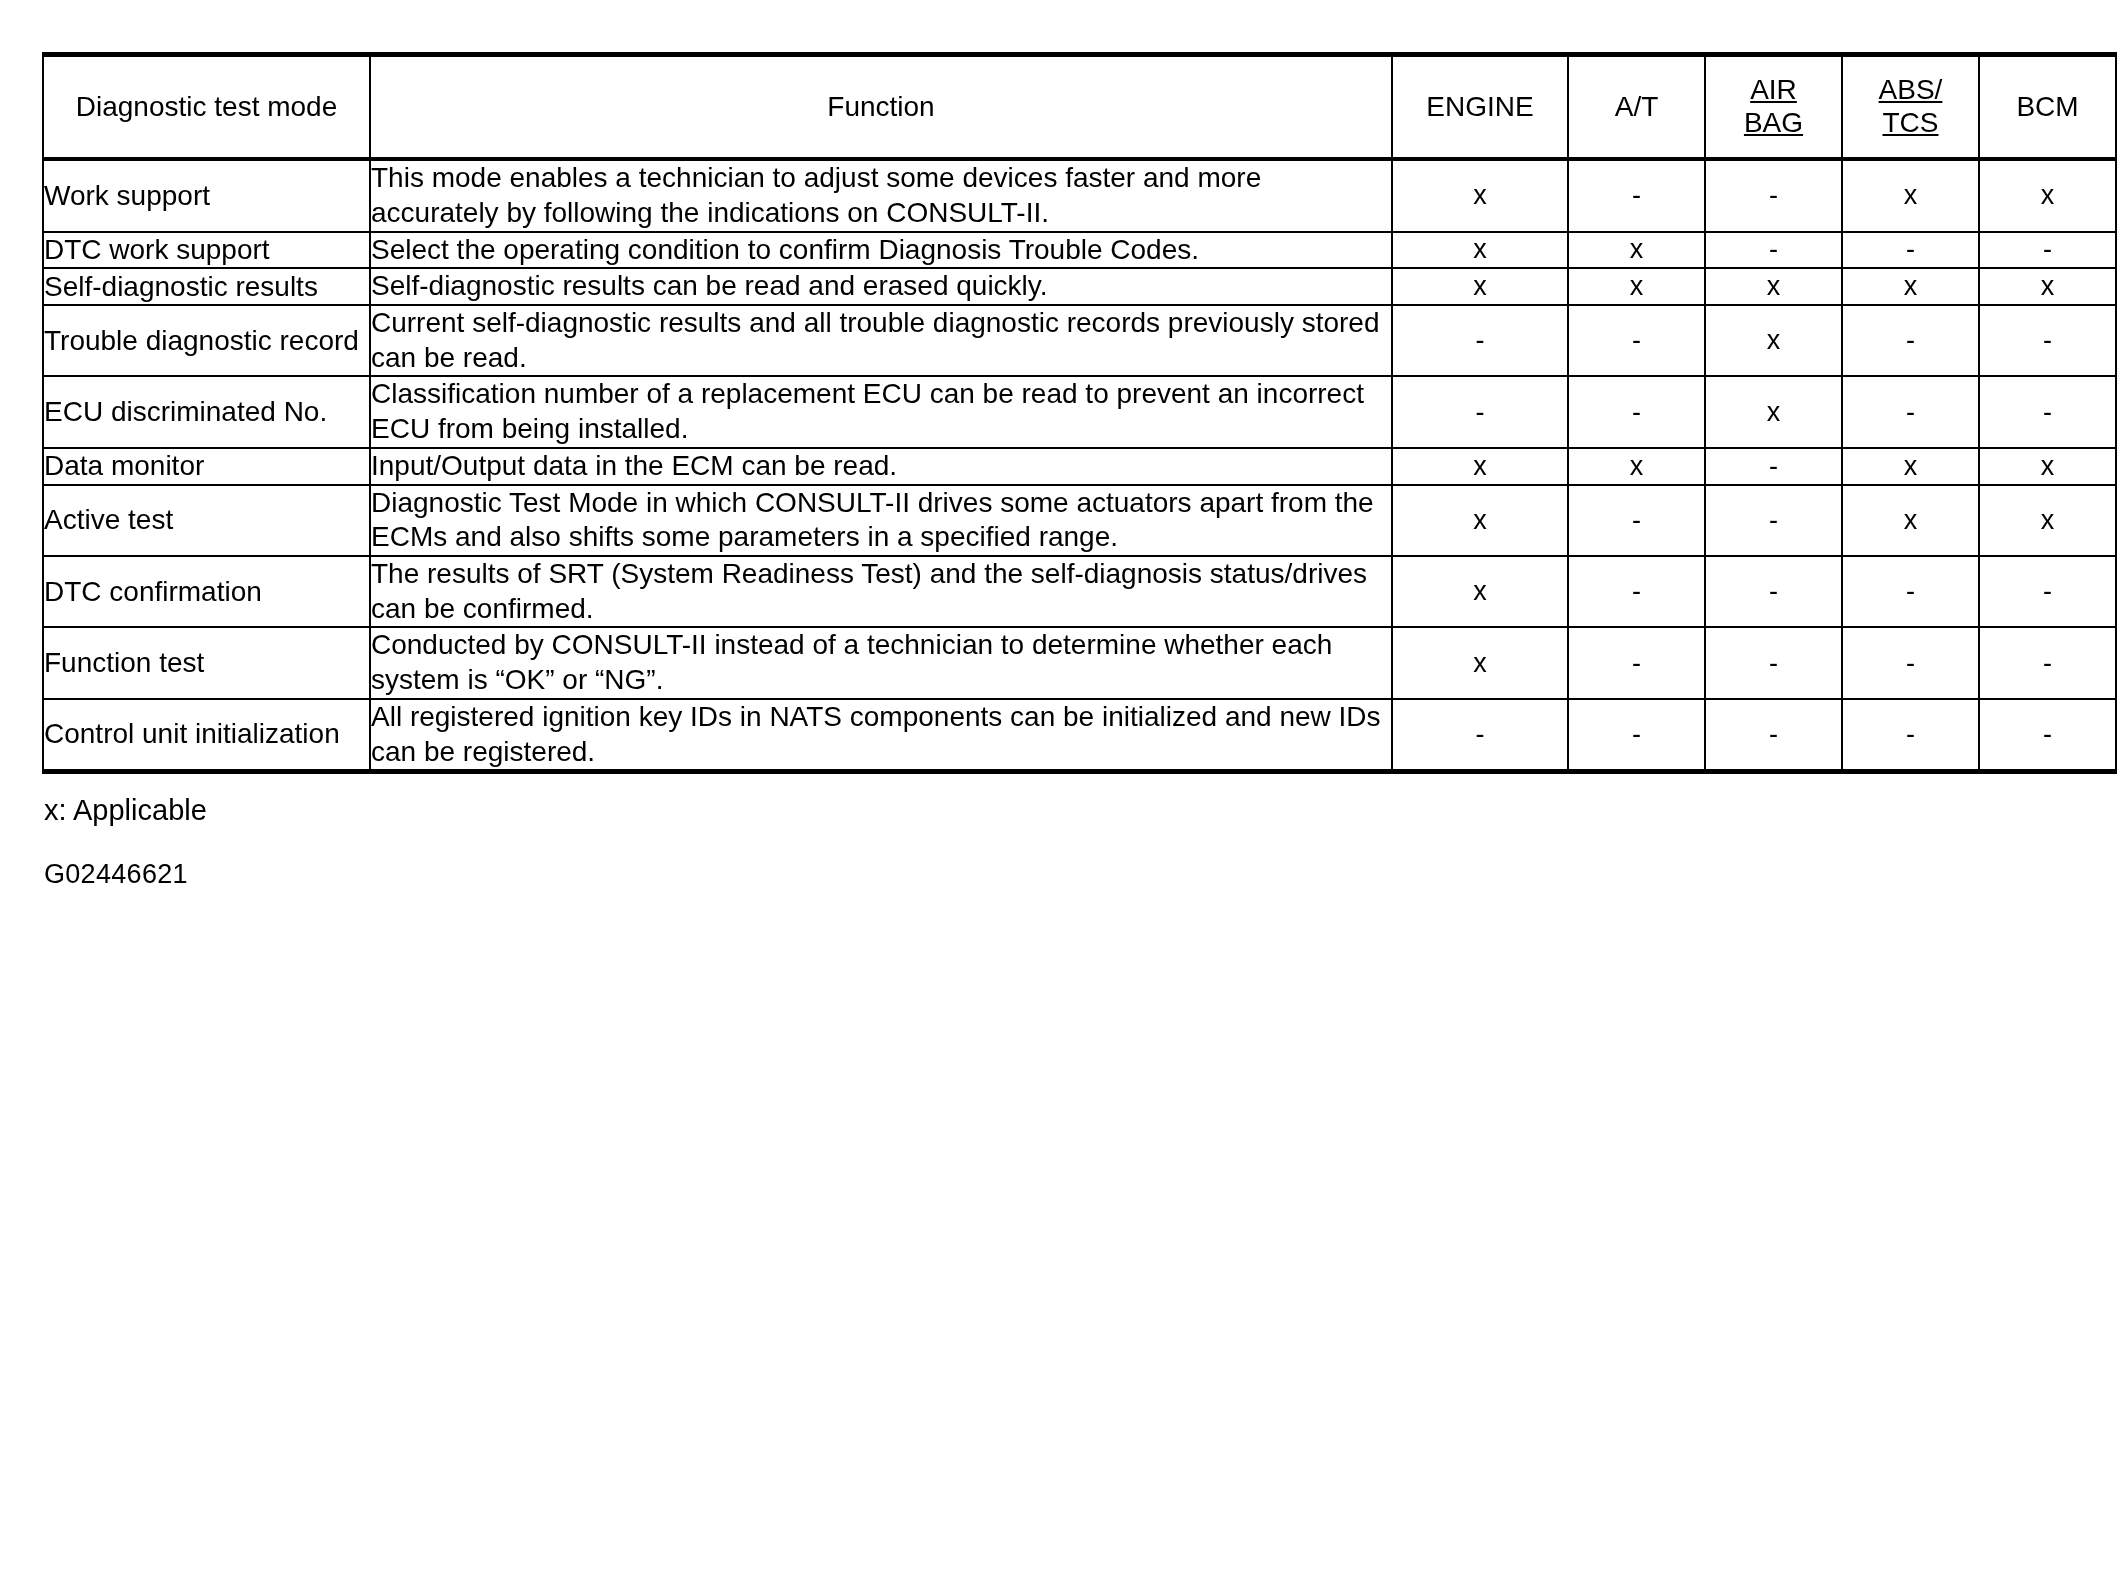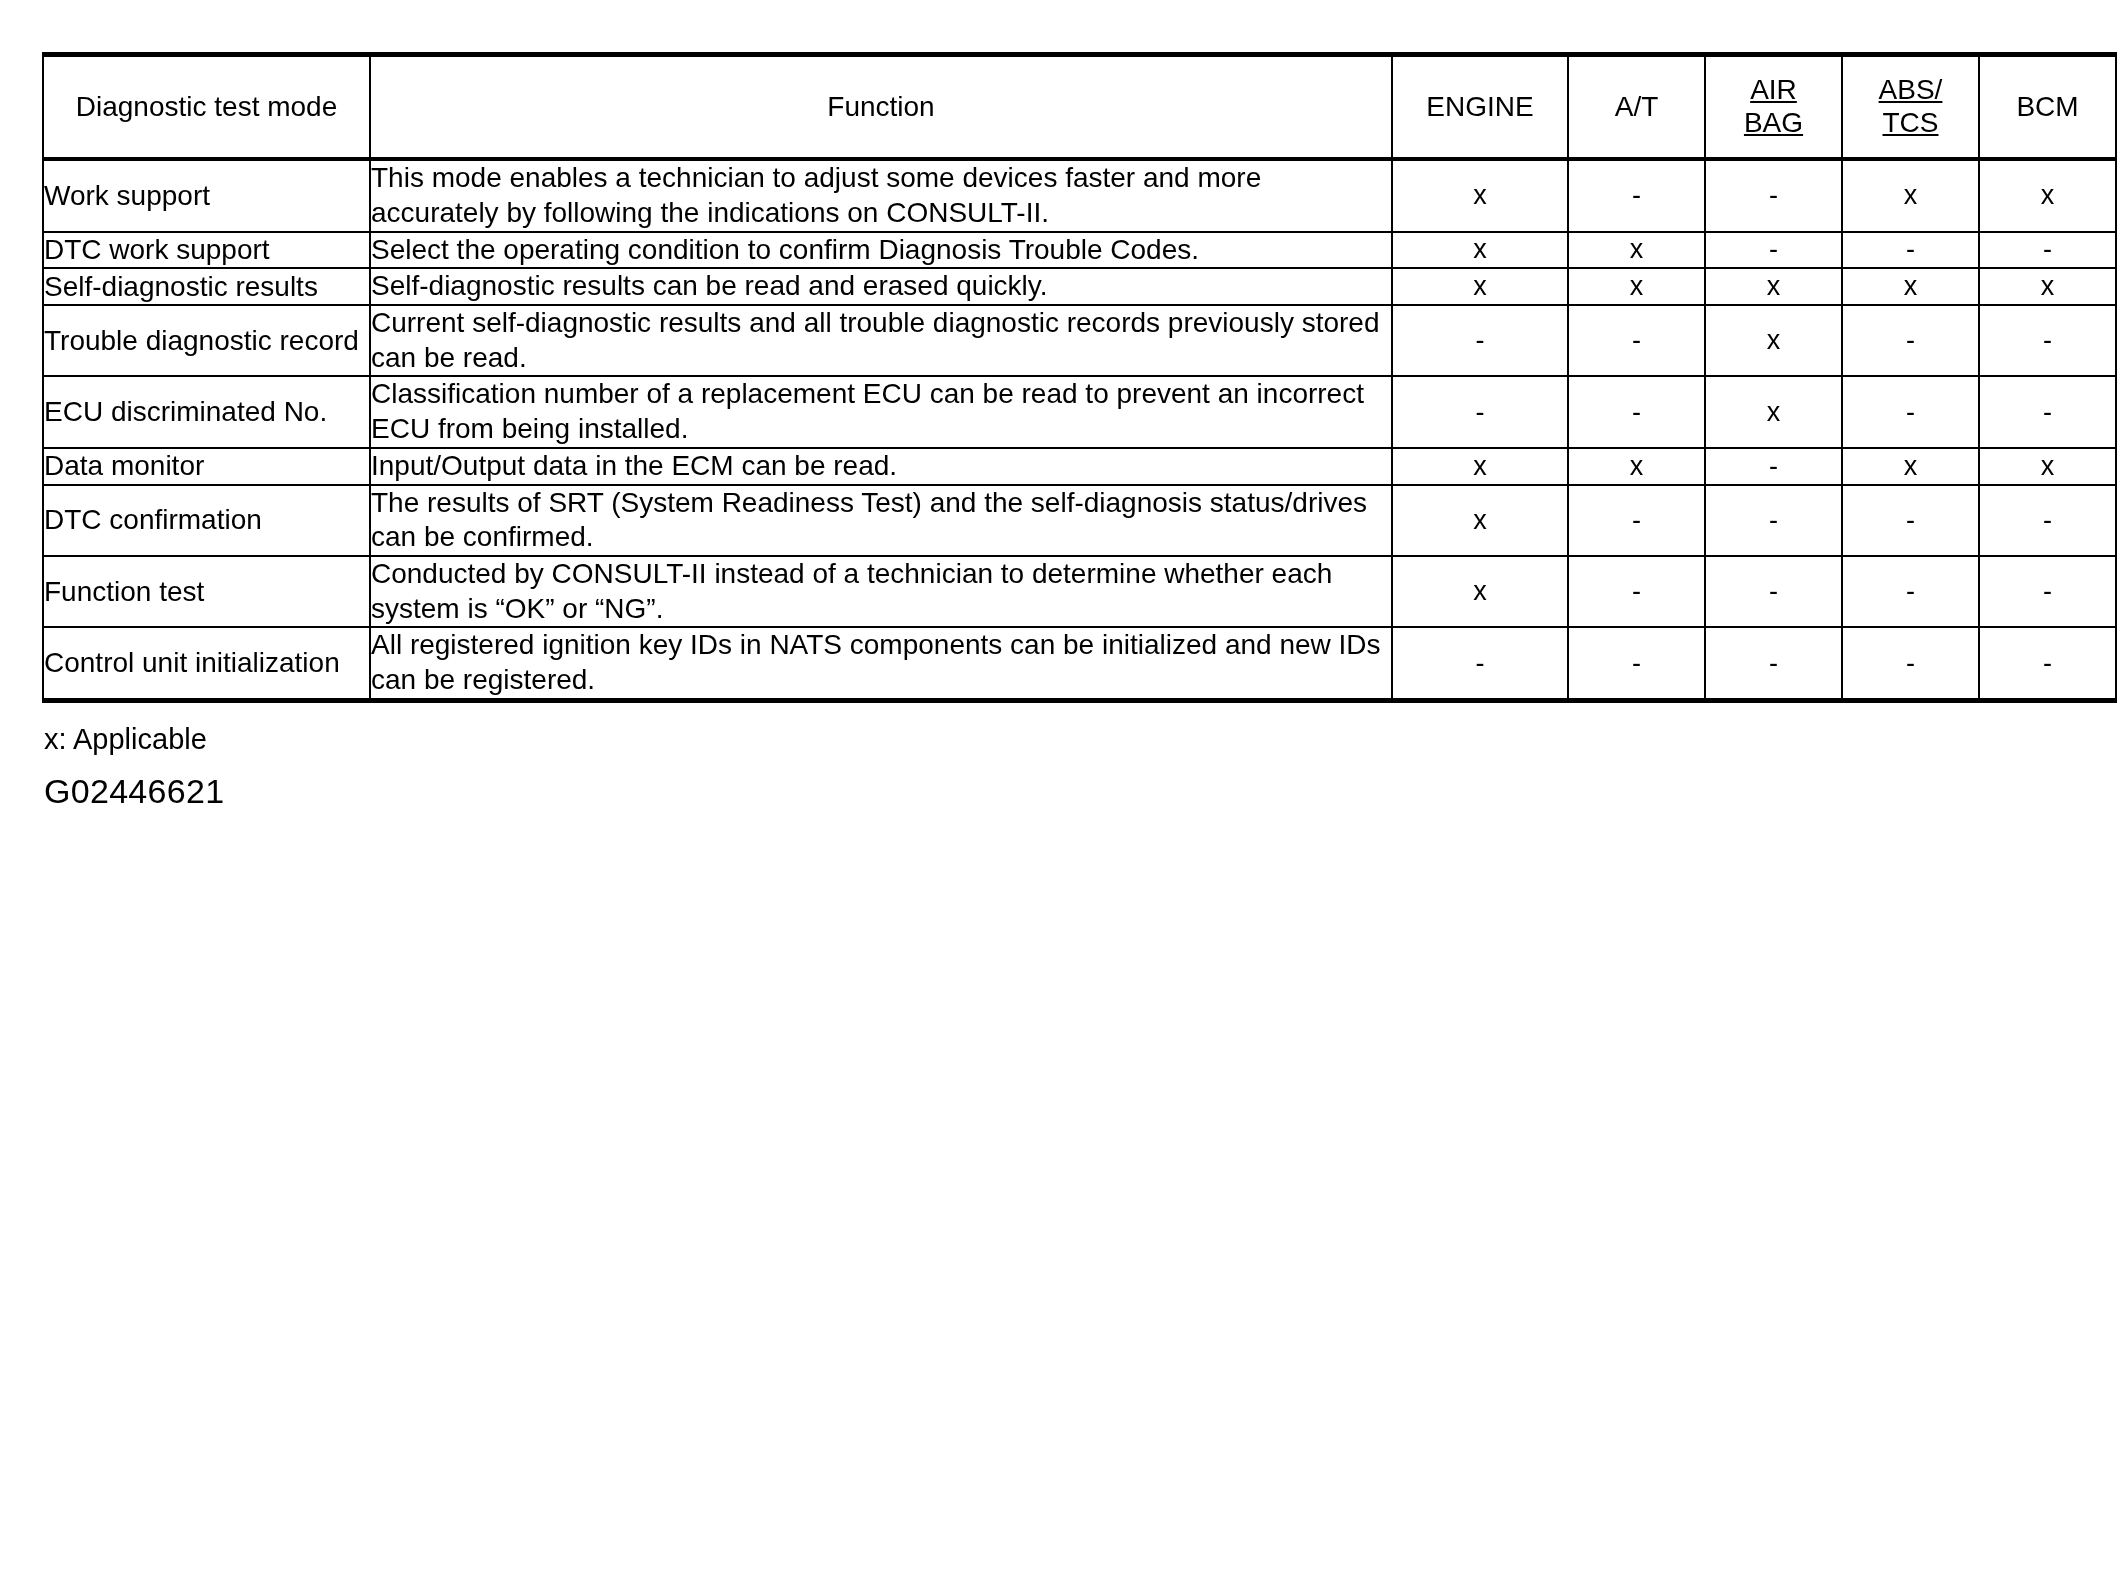--- a/index.html
+++ b/index.html
@@ -70,22 +70,22 @@
     font-size: 27px;
     line-height: 1;
   }
   .hdr-two-line { display: block; text-decoration: underline; }
   .legend {
     margin-top: 20px;
     font-size: 29px;
     padding-left: 2px;
   }
   .fig-id {
-    margin-top: 16px;
-    font-size: 34px;
+    margin-top: 32px;
+    font-size: 27px;
     padding-left: 2px;
     letter-spacing: 0.3px;
   }
 </style>
 </head>
 <body>
 
 <div class="page">
 
   <table class="spec">
@@ -170,20 +170,29 @@
       <tr>
         <td class="mode">Data monitor</td>
         <td class="func">Input/Output data in the ECM can be read.</td>
         <td class="mark">x</td>
         <td class="mark">x</td>
         <td class="mark">-</td>
         <td class="mark">x</td>
         <td class="mark">x</td>
       </tr>
 
+      <tr>
+        <td class="mode">Active test</td>
+        <td class="func">Diagnostic Test Mode in which CONSULT-II drives some actuators apart from the ECMs and also shifts some parameters in a specified range.</td>
+        <td class="mark">x</td>
+        <td class="mark">-</td>
+        <td class="mark">-</td>
+        <td class="mark">x</td>
+        <td class="mark">x</td>
+      </tr>
 
       <tr>
         <td class="mode">DTC confirmation</td>
         <td class="func">The results of SRT (System Readiness Test) and the self-diagnosis status/drives can be confirmed.</td>
         <td class="mark">x</td>
         <td class="mark">-</td>
         <td class="mark">-</td>
         <td class="mark">-</td>
         <td class="mark">-</td>
       </tr>

